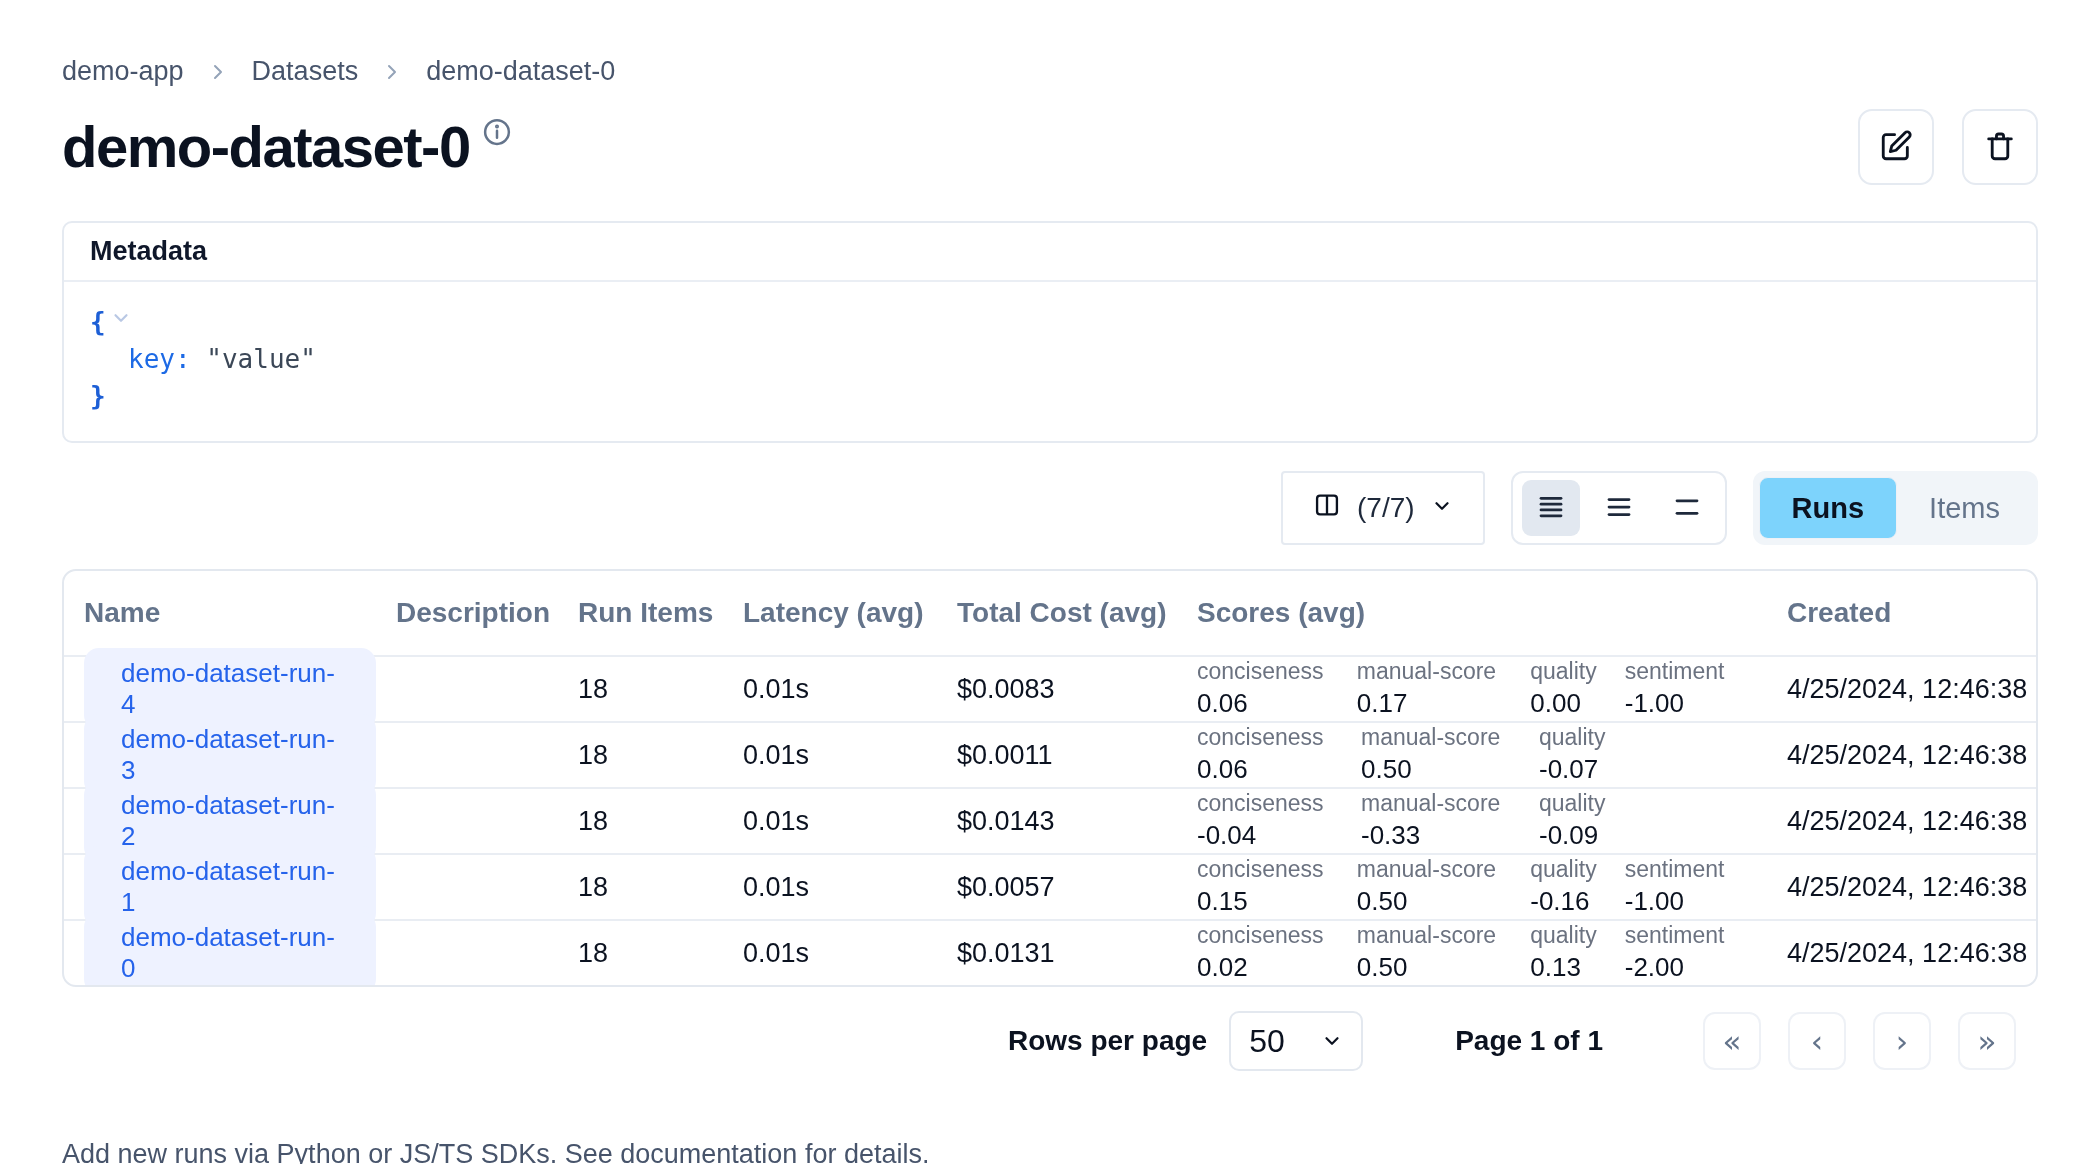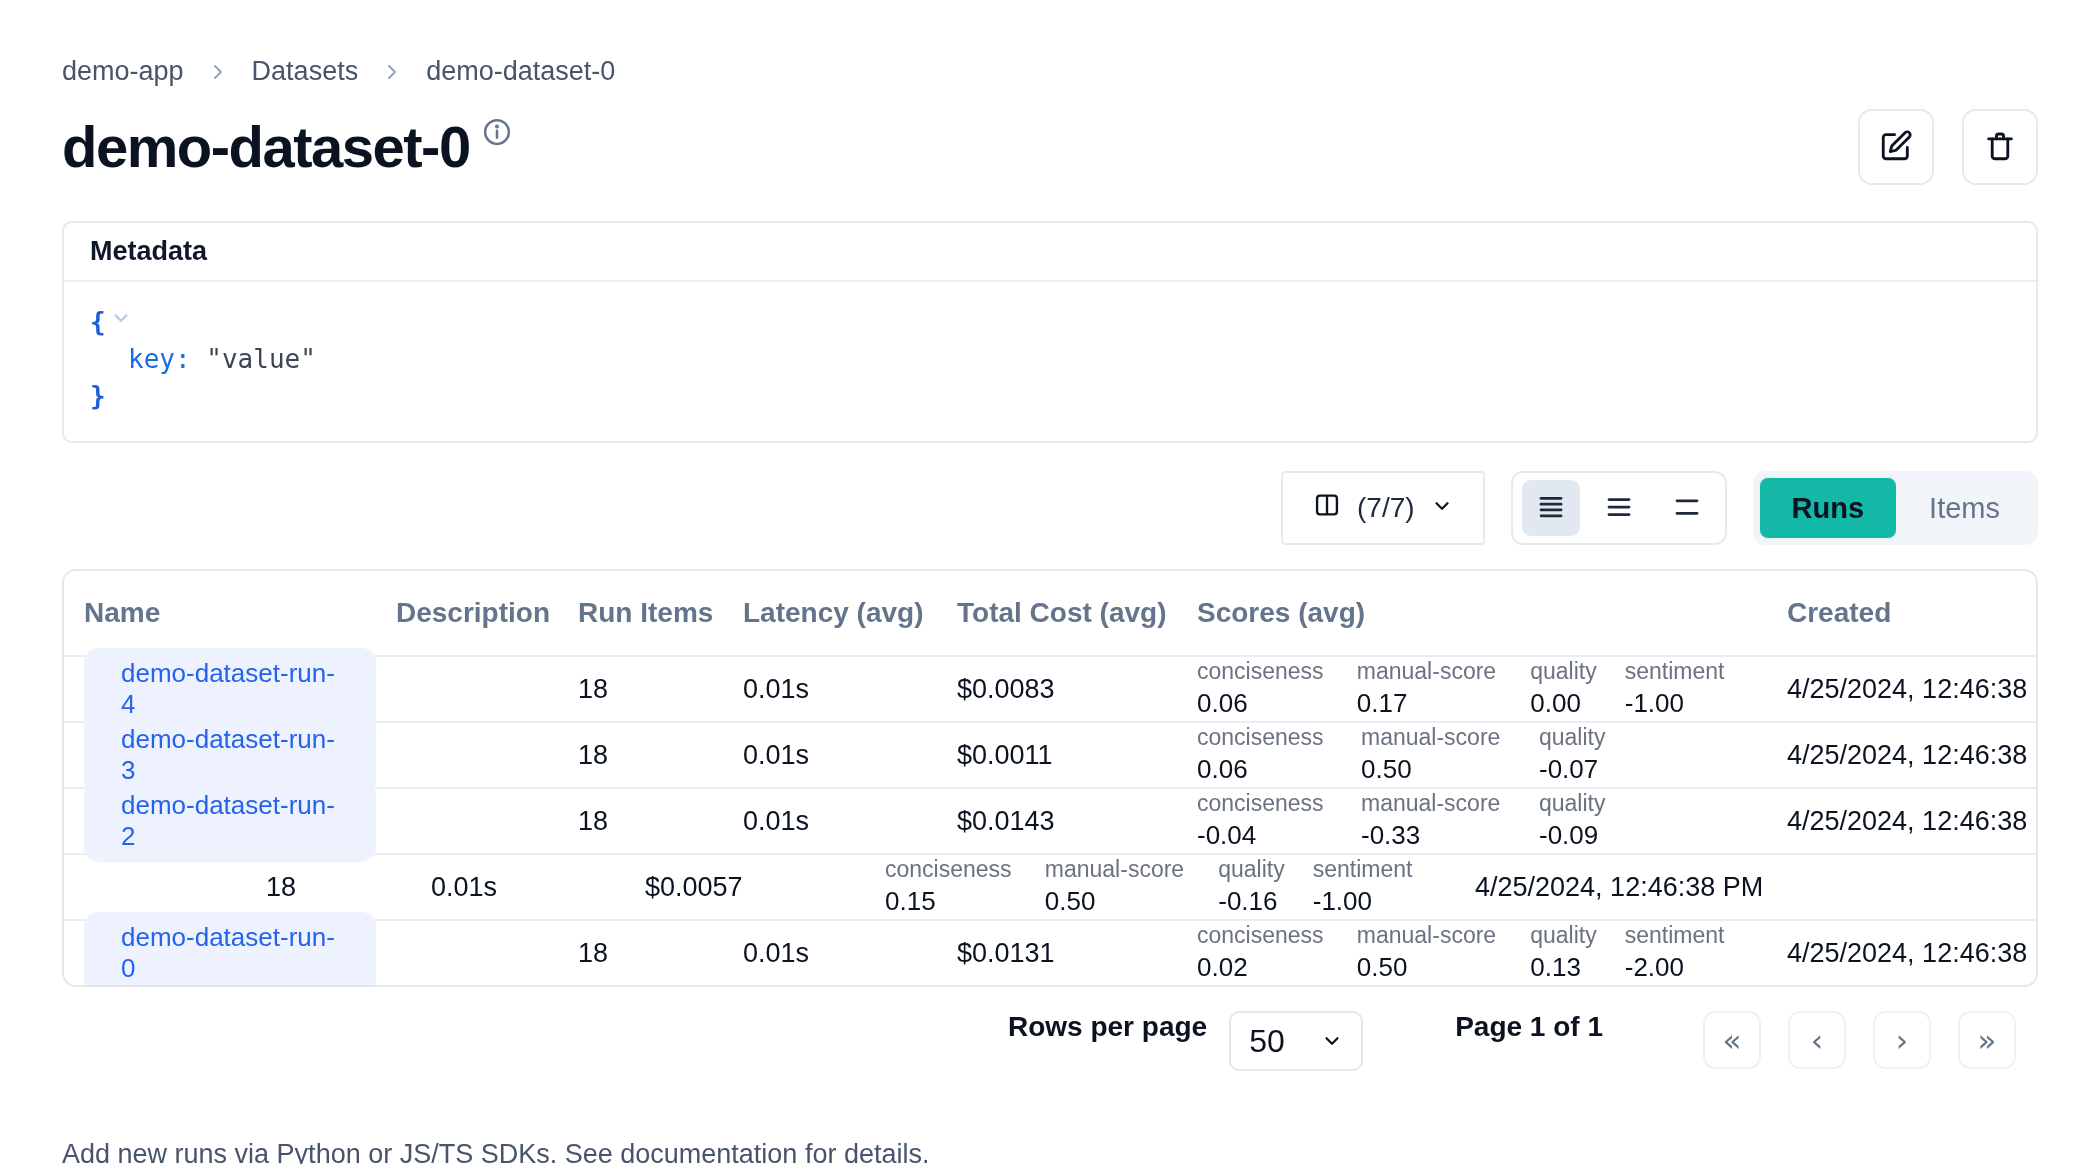--- a/index.html
+++ b/index.html
@@ -43,21 +43,21 @@
   .chev-sm svg { width:22px; height:22px; color:#0b1220; }
   .rowheight-group { height:74px; display:flex; align-items:center; gap:10px; padding:0 9px;
     border:2px solid #e5eaf1; border-radius:12px; background:#fff; }
   .rh-btn { width:58px; height:56px; border-radius:9px; display:flex; align-items:center; justify-content:center;
     color:#1e293b; background:transparent; cursor:pointer; border:none; }
   .rh-btn.rh-active { background:#e2e8f0; }
   .rh-btn svg { width:30px; height:30px; }
   .tabs { height:74px; background:#f1f5f9; border-radius:12px; padding:6px; display:flex; align-items:center; }
   .tab { height:62px; padding:0 32px; border-radius:9px; display:flex; align-items:center;
     font-size:29px; color:#64748b; font-weight:500; cursor:pointer; }
-  .tab.tab-active { background:#14b8a6; color:#0b1220; font-weight:700; border:1px solid #eef1f6; }
+  .tab.tab-active { background:#7dd3fc; color:#0b1220; font-weight:700; border:1px solid #eef1f6; }
 
   
   .table-card { margin-top:24px; border:2px solid #e3e8ef; border-radius:14px; overflow:hidden; }
   .thead { display:flex; height:84px; align-items:center; color:#64748b; font-size:28px; font-weight:600; }
   .cell { padding-left:20px; flex:none; }
   .c-name   { width:312px; }
   .c-desc   { width:182px; }
   .c-items  { width:165px; }
   .c-latency{ width:214px; }
   .c-cost   { width:240px; }
@@ -68,21 +68,21 @@
     padding:10px 37px; border-radius:15px; cursor:pointer; }
   .score-item { display:flex; flex-direction:column; gap:3px; }
   .score-item:nth-child(1){ width:164px; }
   .score-item:nth-child(2){ width:178px; }
   .score-item:nth-child(3){ width:97px; }
   .score-item:nth-child(4){ width:146px; }
   .score-label { font-size:23px; color:#6b7280; line-height:1.1; }
   .score-value { font-size:26px; color:#0b1220; line-height:1.2; }
 
   
-  .pagination { margin-top:24px; display:flex; justify-content:flex-end; padding-right:22px; }
+  .pagination { margin-top:24px; display:flex; align-items:center; justify-content:flex-end; padding-right:22px; }
   .rpp-label { font-size:28px; font-weight:700; }
   .rpp-select { margin-left:22px; width:134px; height:60px; border:2px solid #e3e8ef; border-radius:10px;
     display:flex; align-items:center; justify-content:space-between; padding:0 18px; font-size:32px; cursor:pointer; }
   .rpp-select .chev-sm { color:#64748b; }
   .page-indicator { margin-left:92px; font-size:28px; font-weight:700; }
   .nav-group { margin-left:100px; display:flex; gap:27px; }
   .nav-btn { width:58px; height:58px; border:2px solid #eef1f6; border-radius:12px; background:#fff;
     display:flex; align-items:center; justify-content:center; color:#64748b; font-size:31px; cursor:pointer;
     font-family:"DejaVu Sans",sans-serif; }
 
@@ -291,20 +291,21 @@
             </div>
             <div class="score-item">
               <span class="score-label">quality</span>
               <span class="score-value">-0.09</span>
             </div>
           </div>
       <div class="cell c-created">4/25/2024, 12:46:38 PM</div>
     </div>
 
     <div class="trow">
+      <div class="cell c-name"><span class="chip">demo-dataset-run-1</span></div>
       <div class="cell c-desc"></div>
       <div class="cell c-items">18</div>
       <div class="cell c-latency">0.01s</div>
       <div class="cell c-cost">$0.0057</div>
       <div class="cell c-scores">
             <div class="score-item">
               <span class="score-label">conciseness</span>
               <span class="score-value">0.15</span>
             </div>
             <div class="score-item">

